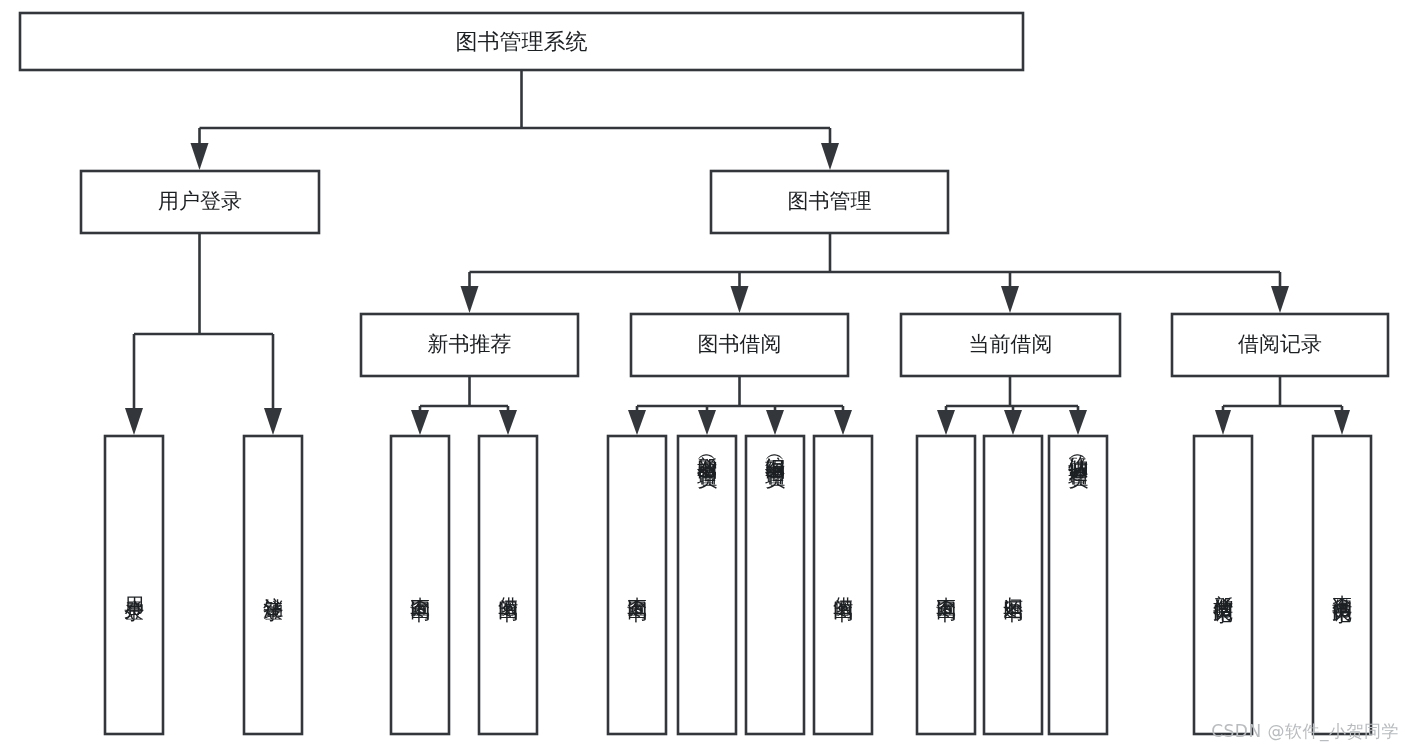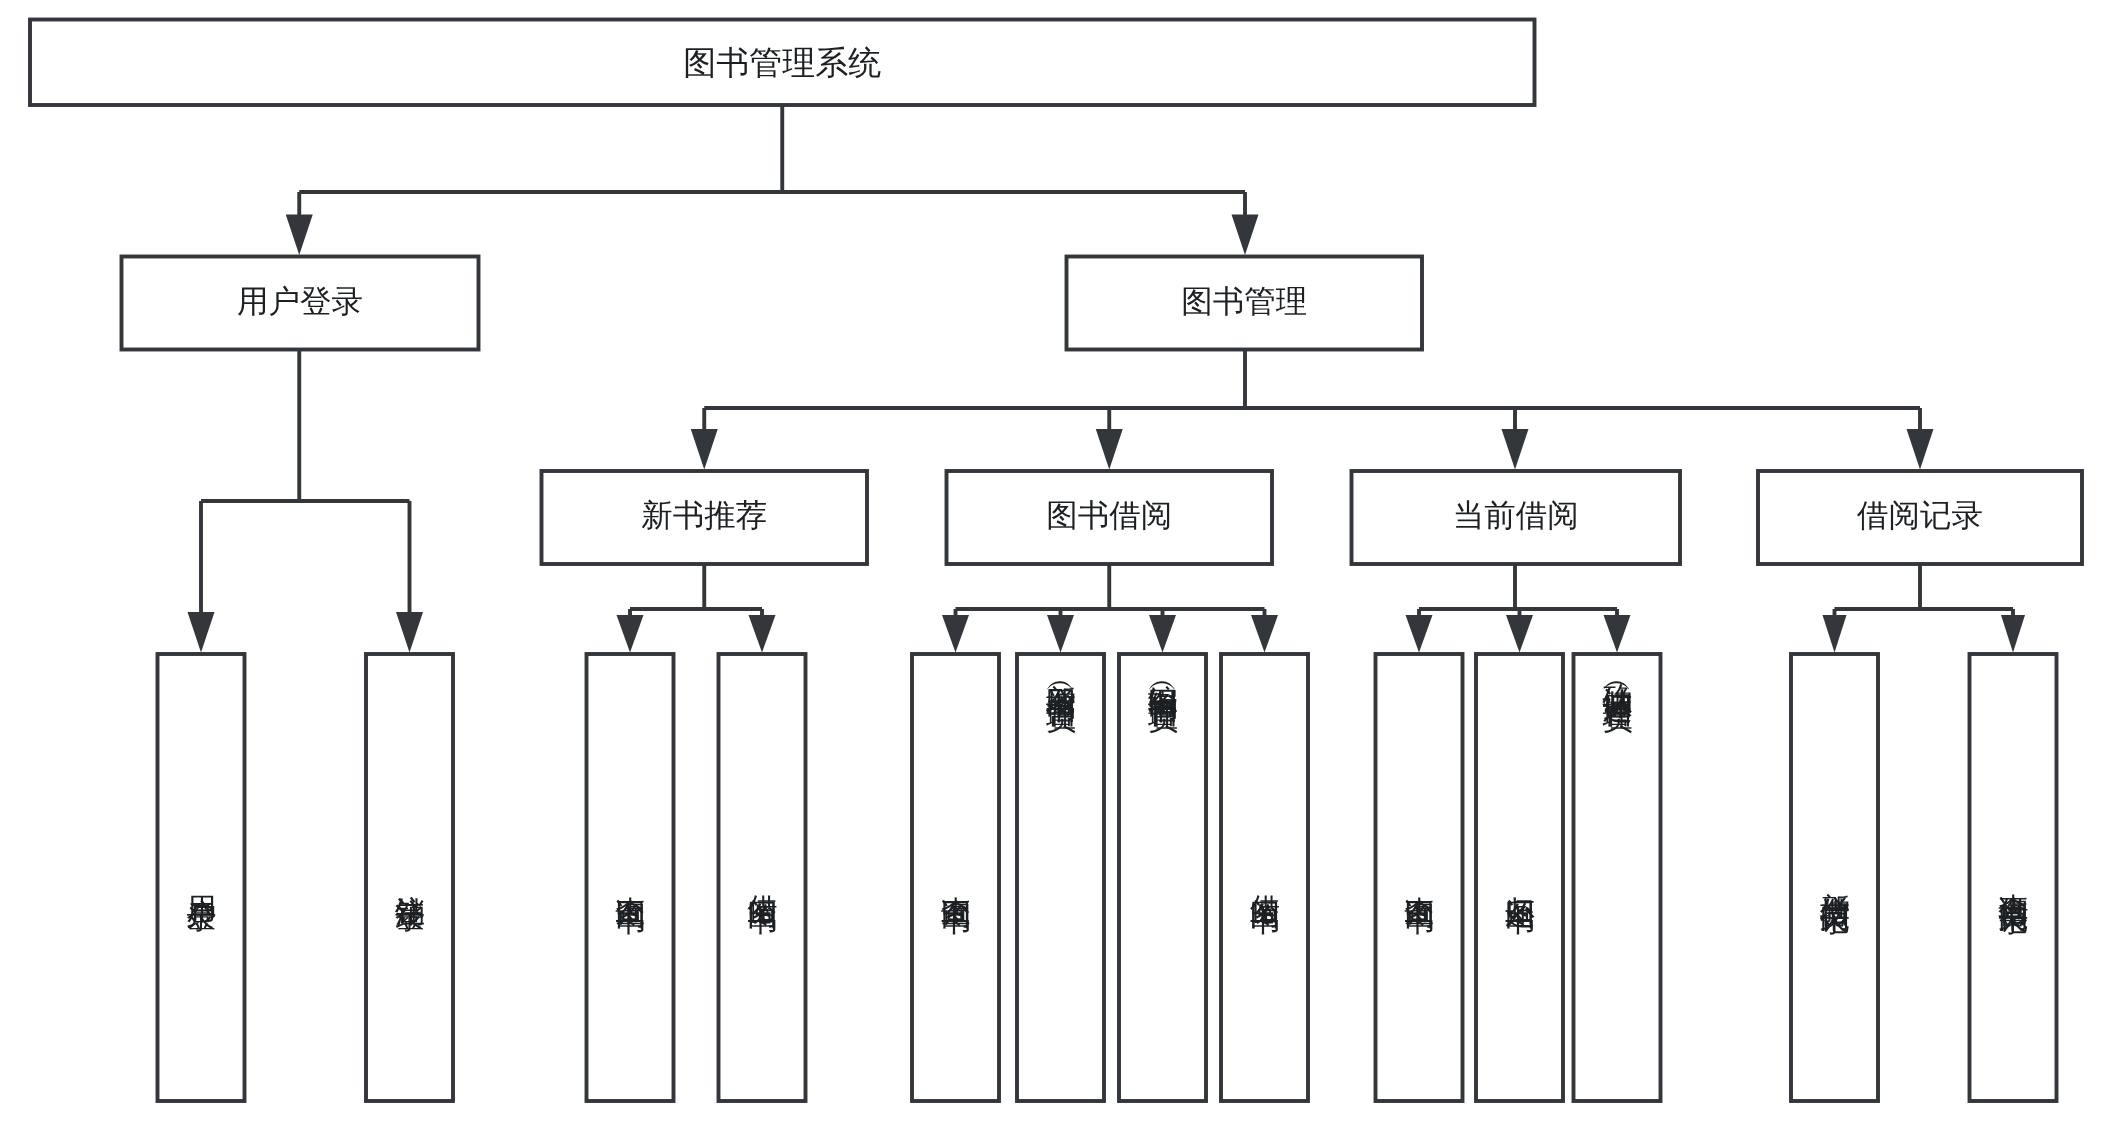--- a/index.html
+++ b/index.html
@@ -245,14 +245,15 @@
   <div class="v-label-wrap" style="left:1049px; top:440px; width:58px; height:290px; align-items:flex-start;">
     <span class="v-label">确认归还（管理员）</span>
   </div>
   <div class="v-label-wrap" style="left:1194px; top:436px; width:58px; height:298px;">
     <span class="v-label">新增借阅记录</span>
   </div>
   <div class="v-label-wrap" style="left:1313px; top:436px; width:58px; height:298px;">
     <span class="v-label">查询借阅记录</span>
   </div>
 
+  <div class="watermark">CSDN @软件_小贺同学</div>
 
 </div>
 
 </body></html>

